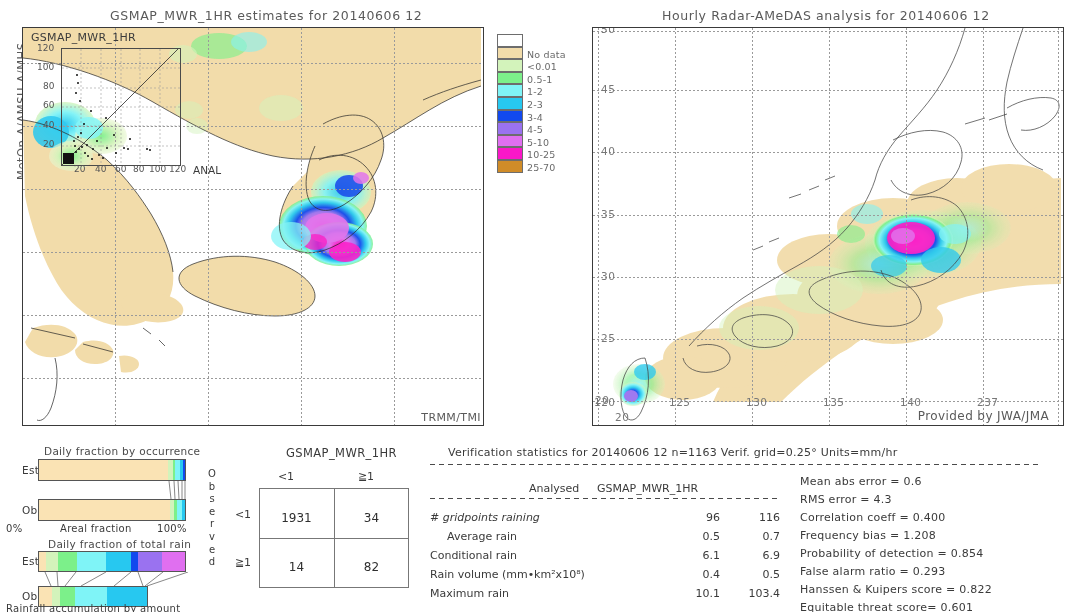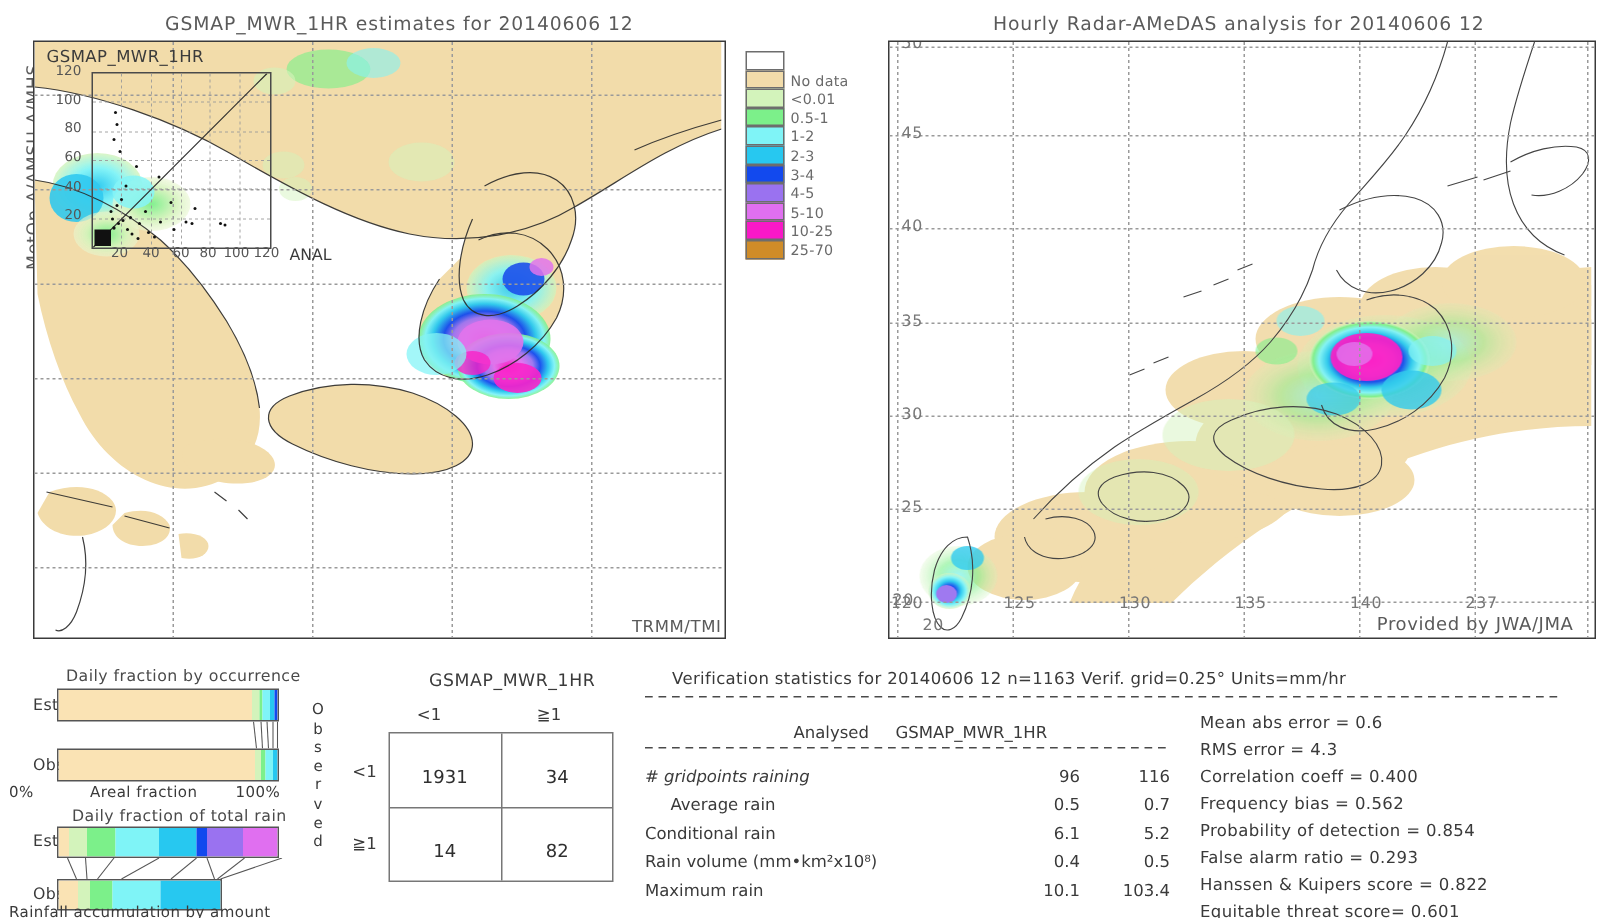--- a/index.html
+++ b/index.html
@@ -645,31 +645,31 @@
   <div class="stats-label" style="left:430px; top:511px;font-style:italic;"># gridpoints raining</div>
   <div class="stats-num" style="left:680px; top:511px; width:40px;">96</div>
   <div class="stats-num" style="left:740px; top:511px; width:40px;">116</div>
 
   <div class="stats-label" style="left:430px; top:530px;margin-left:17px;">Average rain</div>
   <div class="stats-num" style="left:680px; top:530px; width:40px;">0.5</div>
   <div class="stats-num" style="left:740px; top:530px; width:40px;">0.7</div>
 
   <div class="stats-label" style="left:430px; top:549px;">Conditional rain</div>
   <div class="stats-num" style="left:680px; top:549px; width:40px;">6.1</div>
-  <div class="stats-num" style="left:740px; top:549px; width:40px;">5.2</div>
+  <div class="stats-num" style="left:740px; top:549px; width:40px;">6.9</div>
 
   <div class="stats-label" style="left:430px; top:568px;">Rain volume (mm•km²x10⁸)</div>
   <div class="stats-num" style="left:680px; top:568px; width:40px;">0.4</div>
   <div class="stats-num" style="left:740px; top:568px; width:40px;">0.5</div>
 
   <div class="stats-label" style="left:430px; top:587px;">Maximum rain</div>
   <div class="stats-num" style="left:672px; top:587px; width:48px;">10.1</div>
   <div class="stats-num" style="left:732px; top:587px; width:48px;">103.4</div>
 
   <div class="stats-line" style="left:800px; top:475px;">Mean abs error = 0.6</div>
   <div class="stats-line" style="left:800px; top:493px;">RMS error = 4.3</div>
   <div class="stats-line" style="left:800px; top:511px;">Correlation coeff = 0.400</div>
-  <div class="stats-line" style="left:800px; top:529px;">Frequency bias = 0.562</div>
+  <div class="stats-line" style="left:800px; top:529px;">Frequency bias = 1.208</div>
   <div class="stats-line" style="left:800px; top:547px;">Probability of detection = 0.854</div>
   <div class="stats-line" style="left:800px; top:565px;">False alarm ratio = 0.293</div>
   <div class="stats-line" style="left:800px; top:583px;">Hanssen &amp; Kuipers score = 0.822</div>
   <div class="stats-line" style="left:800px; top:601px;">Equitable threat score= 0.601</div>
 </div>
 
 </body></html>

